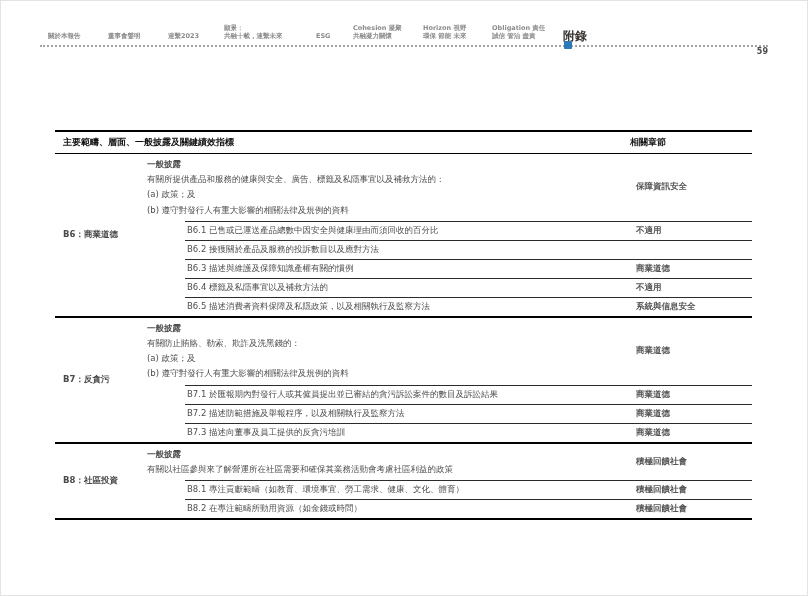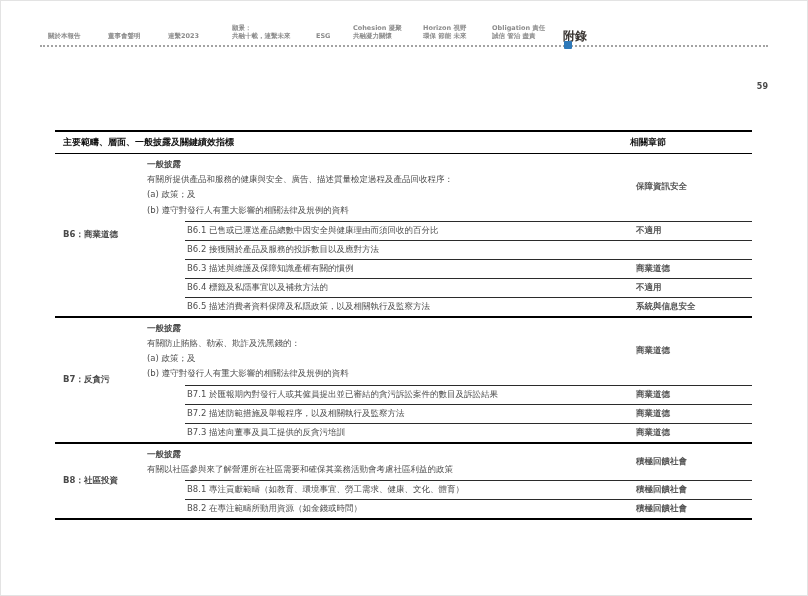--- a/index.html
+++ b/index.html
@@ -11,25 +11,25 @@
   }
   
   .top-nav { position:absolute; left:0; top:20px; width:100%; height:22px; }
   .nav-item {
     position:absolute; bottom:2px; font-size:6.5px; line-height:7.5px;
     color:#8c8c8c; font-weight:600; white-space:nowrap; letter-spacing:0;
   }
   .nav-item .sub { display:block; }
   .nav-item.active { color:#3a3633; font-weight:700; font-size:12px; }
   .nav-item:nth-child(1){left:48px}  .nav-item:nth-child(2){left:108px}
-  .nav-item:nth-child(3){left:168px} .nav-item:nth-child(4){left:232px}
+  .nav-item:nth-child(3){left:168px} .nav-item:nth-child(4){left:224px}
   .nav-item:nth-child(5){left:316px} .nav-item:nth-child(6){left:353px}
   .nav-item:nth-child(7){left:423px} .nav-item:nth-child(8){left:492px}
   .nav-item:nth-child(9){left:563px}
-  .page-number { position:absolute; right:40px; top:27px; font-size:8px; font-weight:700; color:#4a4a4a;margin-top:35px; }
+  .page-number { position:absolute; right:40px; top:27px; font-size:8px; font-weight:700; color:#4a4a4a; }
   .nav-rule { position:absolute; left:40px; right:40px; top:45px; border-top:2px dotted #a3a3a3; }
   .nav-marker { position:absolute; left:564px; top:41px; width:8px; height:8px; background:#2e79b9; border-radius:1px; }
   
   .esg-table { position:absolute; left:55px; top:130px; width:697px; font-size:8.5px; }
   .t-header {
     display:flex; align-items:flex-start; font-weight:700; color:#111;
     border-top:2.5px solid #000; border-bottom:1.5px solid #000;
     padding:4px 6px 4px 8px; font-size:9px;
   }
   .t-header .h1 { flex:1; }
@@ -77,21 +77,21 @@
     <span class="h1">主要範疇、層面、一般披露及關鍵績效指標</span>
     <span class="h2">相關章節</span>
   </div>
   <div class="sections" id="sections">
       <div class="section">
         <div class="aspect-cell">B6：商業道德</div>
         <div class="rows">
           <div class="row general">
             <div class="desc">
               <div class="gline">一般披露</div>
-              <div class="gline">有關所提供產品和服務的健康與安全、廣告、描述質量檢定過程及產品回收程序：</div>
+              <div class="gline">有關所提供產品和服務的健康與安全、廣告、標籤及私隱事宜以及補救方法的：</div>
               <div class="gline">(a) 政策；及</div>
               <div class="gline">(b) 遵守對發行人有重大影響的相關法律及規例的資料</div>
             </div>
             <div class="ref">保障資訊安全</div>
           </div>
           <div class="row kpi">
             <div class="desc">B6.1 已售或已運送產品總數中因安全與健康理由而須回收的百分比</div>
             <div class="ref">不適用</div>
           </div>
           <div class="row kpi">

